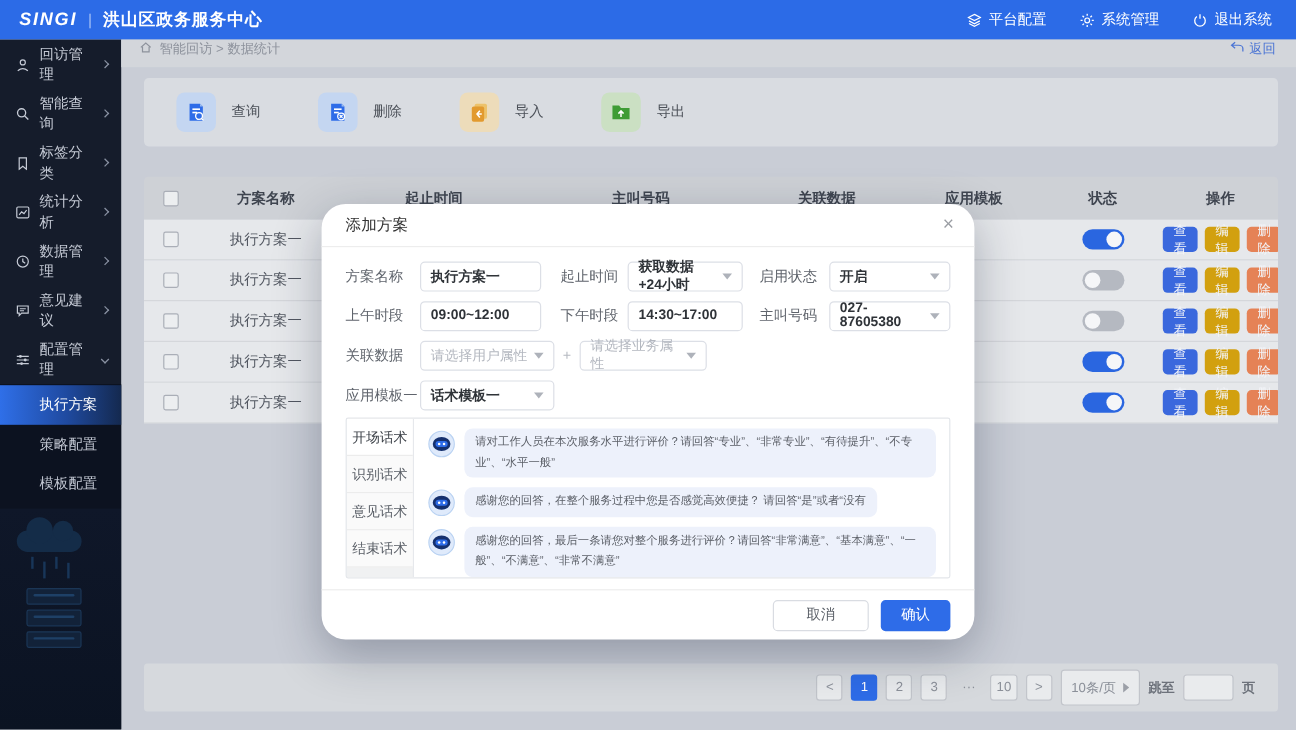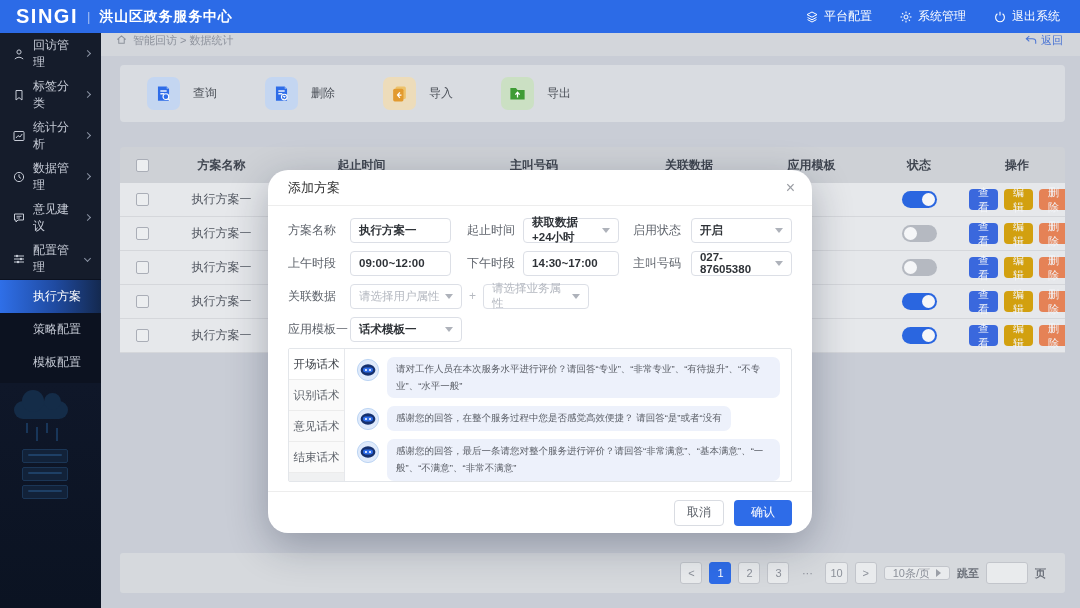--- a/index.html
+++ b/index.html
@@ -2,21 +2,21 @@
 <html><head>
 <meta charset="utf-8">
 <style>
   *{box-sizing:border-box;margin:0;padding:0}
   html,body{width:1080px;height:608px;overflow:hidden}
   body{font-family:"Liberation Sans","DejaVu Sans",sans-serif;background:#c9cdd6;position:relative}
 
   
   .topbar{height:33px;background:#2c6be7;display:flex;align-items:center;justify-content:space-between;padding:0 20px 0 16px;color:#fff}
   .brand{display:flex;align-items:center;gap:9px}
-  .brand-logo{font-weight:bold;font-size:20px;letter-spacing:1.5px}
+  .brand-logo{font-style:italic;font-weight:bold;font-size:15px;letter-spacing:1.5px}
   .brand-divider{opacity:.55;font-size:13px}
   .brand-title{font-size:14px;font-weight:bold;letter-spacing:.8px}
   .topbar-menu{display:flex;gap:28px;font-size:12px}
   .topbar-item{display:flex;align-items:center;gap:6px;cursor:pointer}
   .topbar-item svg{display:block}
 
   
   .layout{display:flex;height:575px}
   .sidebar{width:101px;background:#151c2b;display:flex;flex-direction:column;flex-shrink:0}
   .side-item{height:41px;display:flex;align-items:center;padding:0 9px 0 13px;color:#c6cbd6;font-size:12px;gap:8px;cursor:pointer}
@@ -58,21 +58,21 @@
   .toggle.on::after{left:20px}
   .ops{display:flex;gap:6px;justify-content:center}
   .btn-op{height:21px;padding:0 9px;border-radius:4px;font-size:11px;color:#f3f5f9;display:flex;align-items:center;cursor:pointer}
   .op-view{background:#3a68dd}.op-edit{background:#d2a00f}.op-del{background:#e58256}
 
   .spacer{flex:1}
   .pager{height:40px;background:#d6d9dd;border-radius:3px;display:flex;align-items:center;justify-content:flex-end;gap:7px;padding:0 19px;font-size:11px;color:#7f848d;flex-shrink:0}
   .pg{min-width:22px;height:22px;border:1px solid #c2c5cb;background:#e9ebed;border-radius:3px;display:flex;align-items:center;justify-content:center;color:#8b9099;cursor:pointer;padding:0 4px}
   .pg.active{background:#2e6ce8;border-color:#2e6ce8;color:#fff}
   .pg.dots{border:none;background:none;cursor:default}
-  .size-box{height:14px;border:1px solid #c2c5cb;background:#e9ebed;border-radius:3px;padding:0 8px;display:flex;align-items:center;gap:6px;color:#8b9099;cursor:pointer}
+  .size-box{height:30px;border:1px solid #c2c5cb;background:#e9ebed;border-radius:3px;padding:0 8px;display:flex;align-items:center;gap:6px;color:#8b9099;cursor:pointer}
   .tri-r{width:0;height:0;border-top:4px solid transparent;border-bottom:4px solid transparent;border-left:5px solid #9b9fa7}
   .jump-input{width:42px;height:22px;border:1px solid #c2c5cb;background:#e9ebed;border-radius:3px}
 
   
   .modal{position:absolute;left:268px;top:170px;width:544px;background:#fff;border-radius:20px;box-shadow:0 12px 40px rgba(15,25,50,.30);z-index:10}
   .m-head{height:36px;display:flex;align-items:center;justify-content:space-between;padding:0 17px 0 20px;border-bottom:1px solid #ededed;font-size:13px;color:#333}
   .m-close{color:#9a9da3;font-size:16px;line-height:1;cursor:pointer}
   .m-body{padding:10px 20px 9px}
   .f-row{display:flex;align-items:center;margin-bottom:5px;height:28px}
   .f-label{font-size:12px;color:#5f646c;flex-shrink:0}
@@ -86,21 +86,21 @@
 
   .script-panel{border:1px solid #e3e6ea;border-radius:2px;height:134px;display:flex;margin-top:3px;overflow:hidden}
   .tabs{width:56px;background:#f0f1f2;border-right:1px solid #e6e8ec;display:flex;flex-direction:column}
   .tab{height:31px;display:flex;align-items:center;justify-content:center;font-size:11.5px;color:#595e66;background:#fafafa;border-bottom:1px solid #ececec;cursor:pointer;flex-shrink:0}
   .tab.on{background:#fff;color:#383d44}
   .chat{flex:1;padding:8px 11px;display:flex;flex-direction:column;gap:8px;overflow:hidden}
   .msg{display:flex;gap:7px;align-items:flex-start}
   .msg svg{flex-shrink:0;margin-top:1px}
   .bubble{background:#edf1fb;border-radius:7px;padding:4px 9px;font-size:9.5px;color:#5c6068;line-height:1.75}
   .m-foot{height:42px;border-top:1px solid #ededed;display:flex;align-items:center;justify-content:flex-end;gap:10px;padding:0 20px}
-  .btn-cancel{width:50px;height:26px;border:1px solid #d9dce2;border-radius:4px;background:#fff;font-size:12px;color:#5a5f67;display:flex;align-items:center;justify-content:center;cursor:pointer}
+  .btn-cancel{width:80px;height:26px;border:1px solid #d9dce2;border-radius:4px;background:#fff;font-size:12px;color:#5a5f67;display:flex;align-items:center;justify-content:center;cursor:pointer}
   .btn-confirm{width:58px;height:26px;border-radius:4px;background:#2e6ce8;font-size:12px;color:#fff;display:flex;align-items:center;justify-content:center;cursor:pointer;border:none}
 </style>
 </head>
 <body>
 
 <div class="topbar">
   <div class="brand">
     <span class="brand-logo">SINGI</span>
     <span class="brand-divider">|</span>
     <span class="brand-title">洪山区政务服务中心</span>
@@ -155,20 +155,30 @@
             <circle cx="6" cy="4" r="2.1" fill="none" stroke="#c6cbd6" stroke-width="1"></circle>
             <path d="M1.8 11 Q6 7.4 10.2 11" fill="none" stroke="#c6cbd6" stroke-width="1"></path>
           </svg>
         </span>
       <span class="lbl">回访管理</span>
       <span class="chev"></span>
     </div>
     <div class="side-item">
       <span>
           <svg width="12" height="12" viewBox="0 0 12 12">
+            <circle cx="5" cy="5" r="3.4" fill="none" stroke="#c6cbd6" stroke-width="1.1"></circle>
+            <line x1="7.6" y1="7.6" x2="10.6" y2="10.6" stroke="#c6cbd6" stroke-width="1.1"></line>
+          </svg>
+        </span>
+      <span class="lbl">智能查询</span>
+      <span class="chev"></span>
+    </div>
+    <div class="side-item">
+      <span>
+          <svg width="12" height="12" viewBox="0 0 12 12">
             <path d="M3 1.5 h6 v9.5 l-3 -2.4 l-3 2.4 Z" fill="none" stroke="#c6cbd6" stroke-width="1"></path>
           </svg>
         </span>
       <span class="lbl">标签分类</span>
       <span class="chev"></span>
     </div>
     <div class="side-item">
       <span>
           <svg width="12" height="12" viewBox="0 0 12 12">
             <rect x="1" y="1.5" width="10" height="9" rx="1" fill="none" stroke="#c6cbd6" stroke-width="1"></rect>

